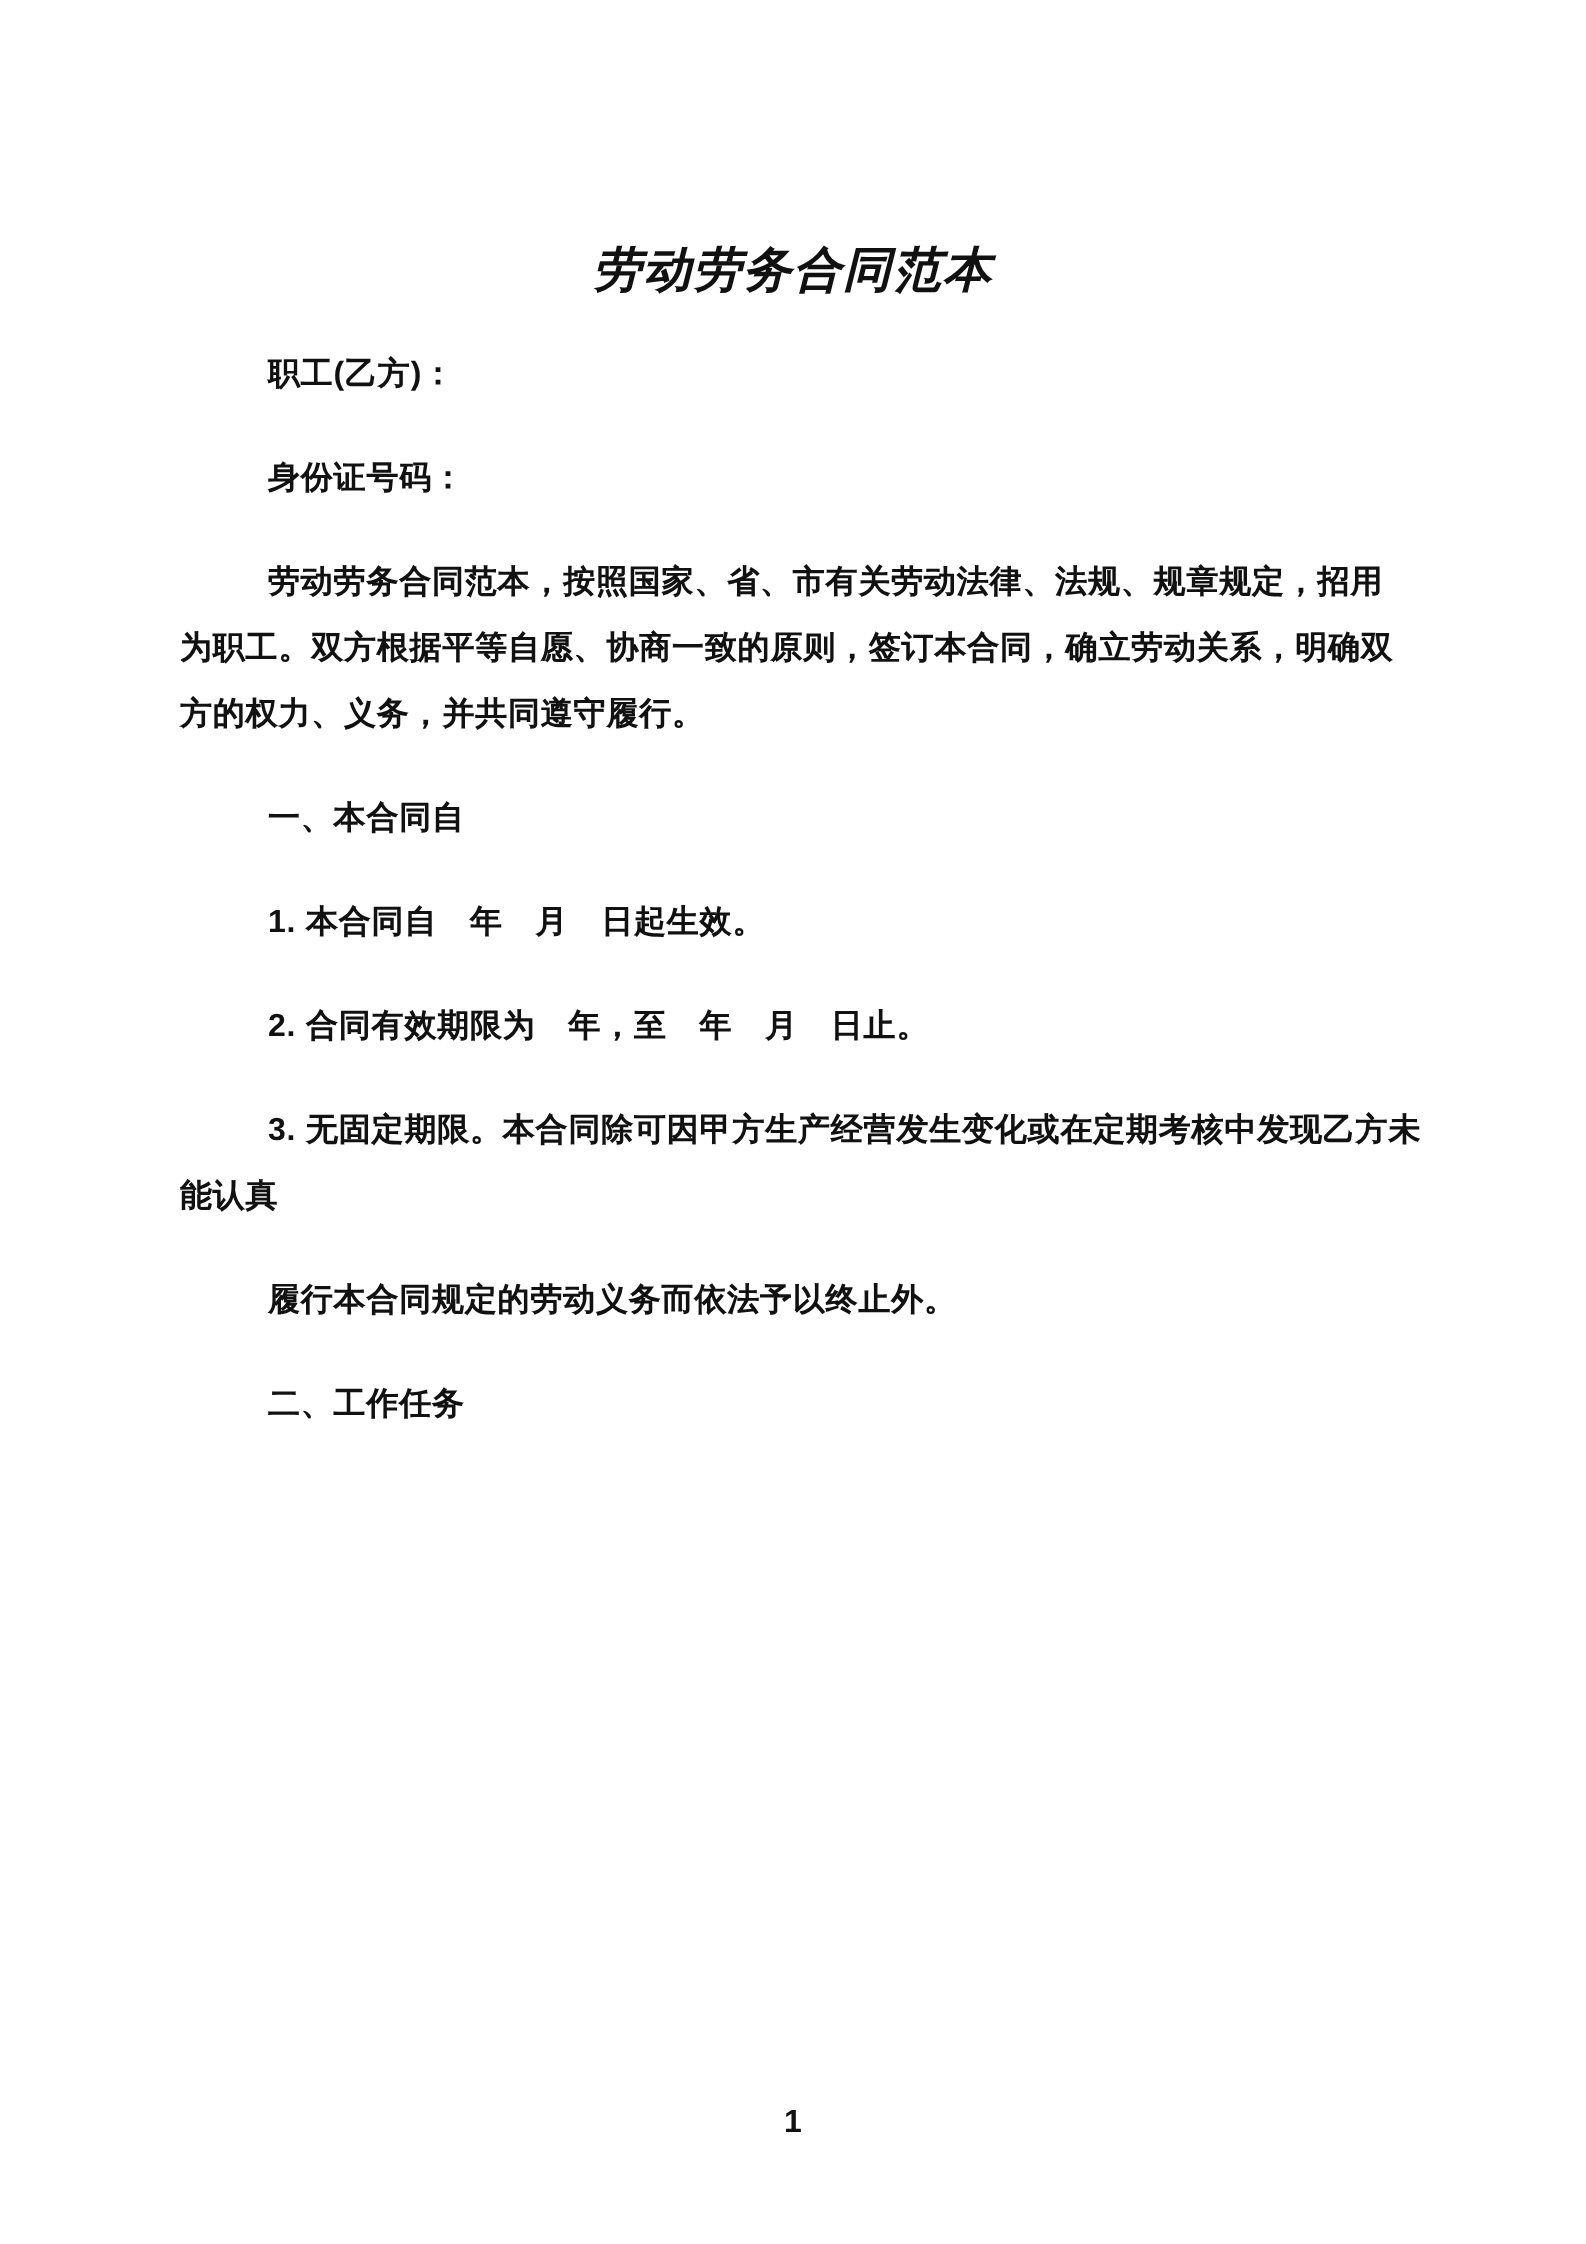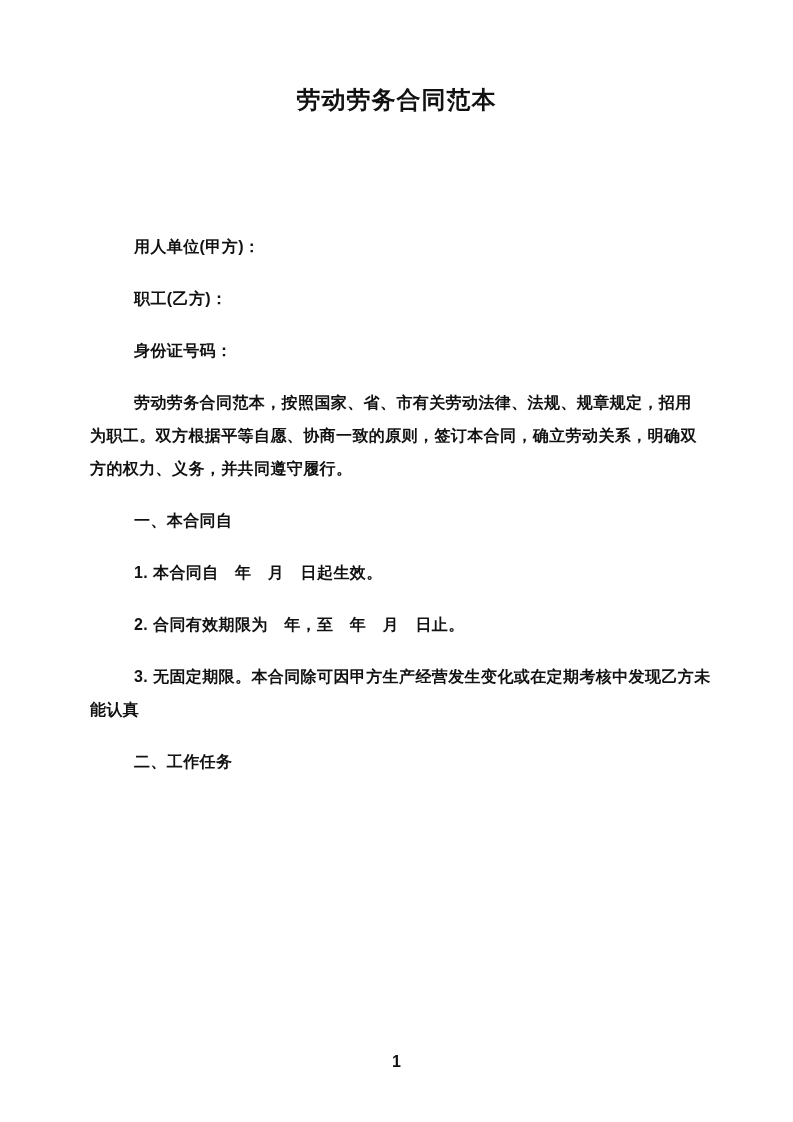--- a/index.html
+++ b/index.html
@@ -14,27 +14,28 @@
     color: #111111;
     overflow: hidden;
   }
   .content {
     position: absolute;
     left: 90px;
     top: 0;
     width: 613px;
   }
   .doc-title {
-    margin-top: 84px;
+    margin-top: 120px;
     font-size: 24px;
     line-height: 32px;
     font-weight: 700;
     letter-spacing: 1px;
     text-align: center;
     white-space: nowrap;
+    font-style: italic;
   }
   .line {
     font-size: 16px;
     line-height: 33px;
     font-weight: 600;
     letter-spacing: 0.4px;
     white-space: nowrap;
     margin-top: 19px;
   }
   .line.indent { padding-left: 44px; }
@@ -53,39 +54,39 @@
   }
 </style>
 </head>
 <body>
 
 <div class="page">
   <div class="content">
 
     <h1 class="doc-title">劳动劳务合同范本</h1>
 
-    <p class="line indent first-after-title">用人单位(甲方)：</p>
 
     <p class="line indent">职工(乙方)：</p>
 
     <p class="line indent">身份证号码：</p>
 
     <p class="line indent">劳动劳务合同范本，按照国家、省、市有关劳动法律、法规、规章规定，招用</p>
     <p class="line cont">为职工。双方根据平等自愿、协商一致的原则，签订本合同，确立劳动关系，明确双</p>
     <p class="line cont">方的权力、义务，并共同遵守履行。</p>
 
     <p class="line indent">一、本合同自</p>
 
     <p class="line indent">1. 本合同自　年　月　日起生效。</p>
 
     <p class="line indent">2. 合同有效期限为　年，至　年　月　日止。</p>
 
     <p class="line indent">3. 无固定期限。本合同除可因甲方生产经营发生变化或在定期考核中发现乙方未</p>
     <p class="line cont">能认真</p>
 
+    <p class="line indent">履行本合同规定的劳动义务而依法予以终止外。</p>
 
 
     <p class="line indent">二、工作任务</p>
 
 
   </div>
 
   <div class="page-number">1</div>
 </div>
 

